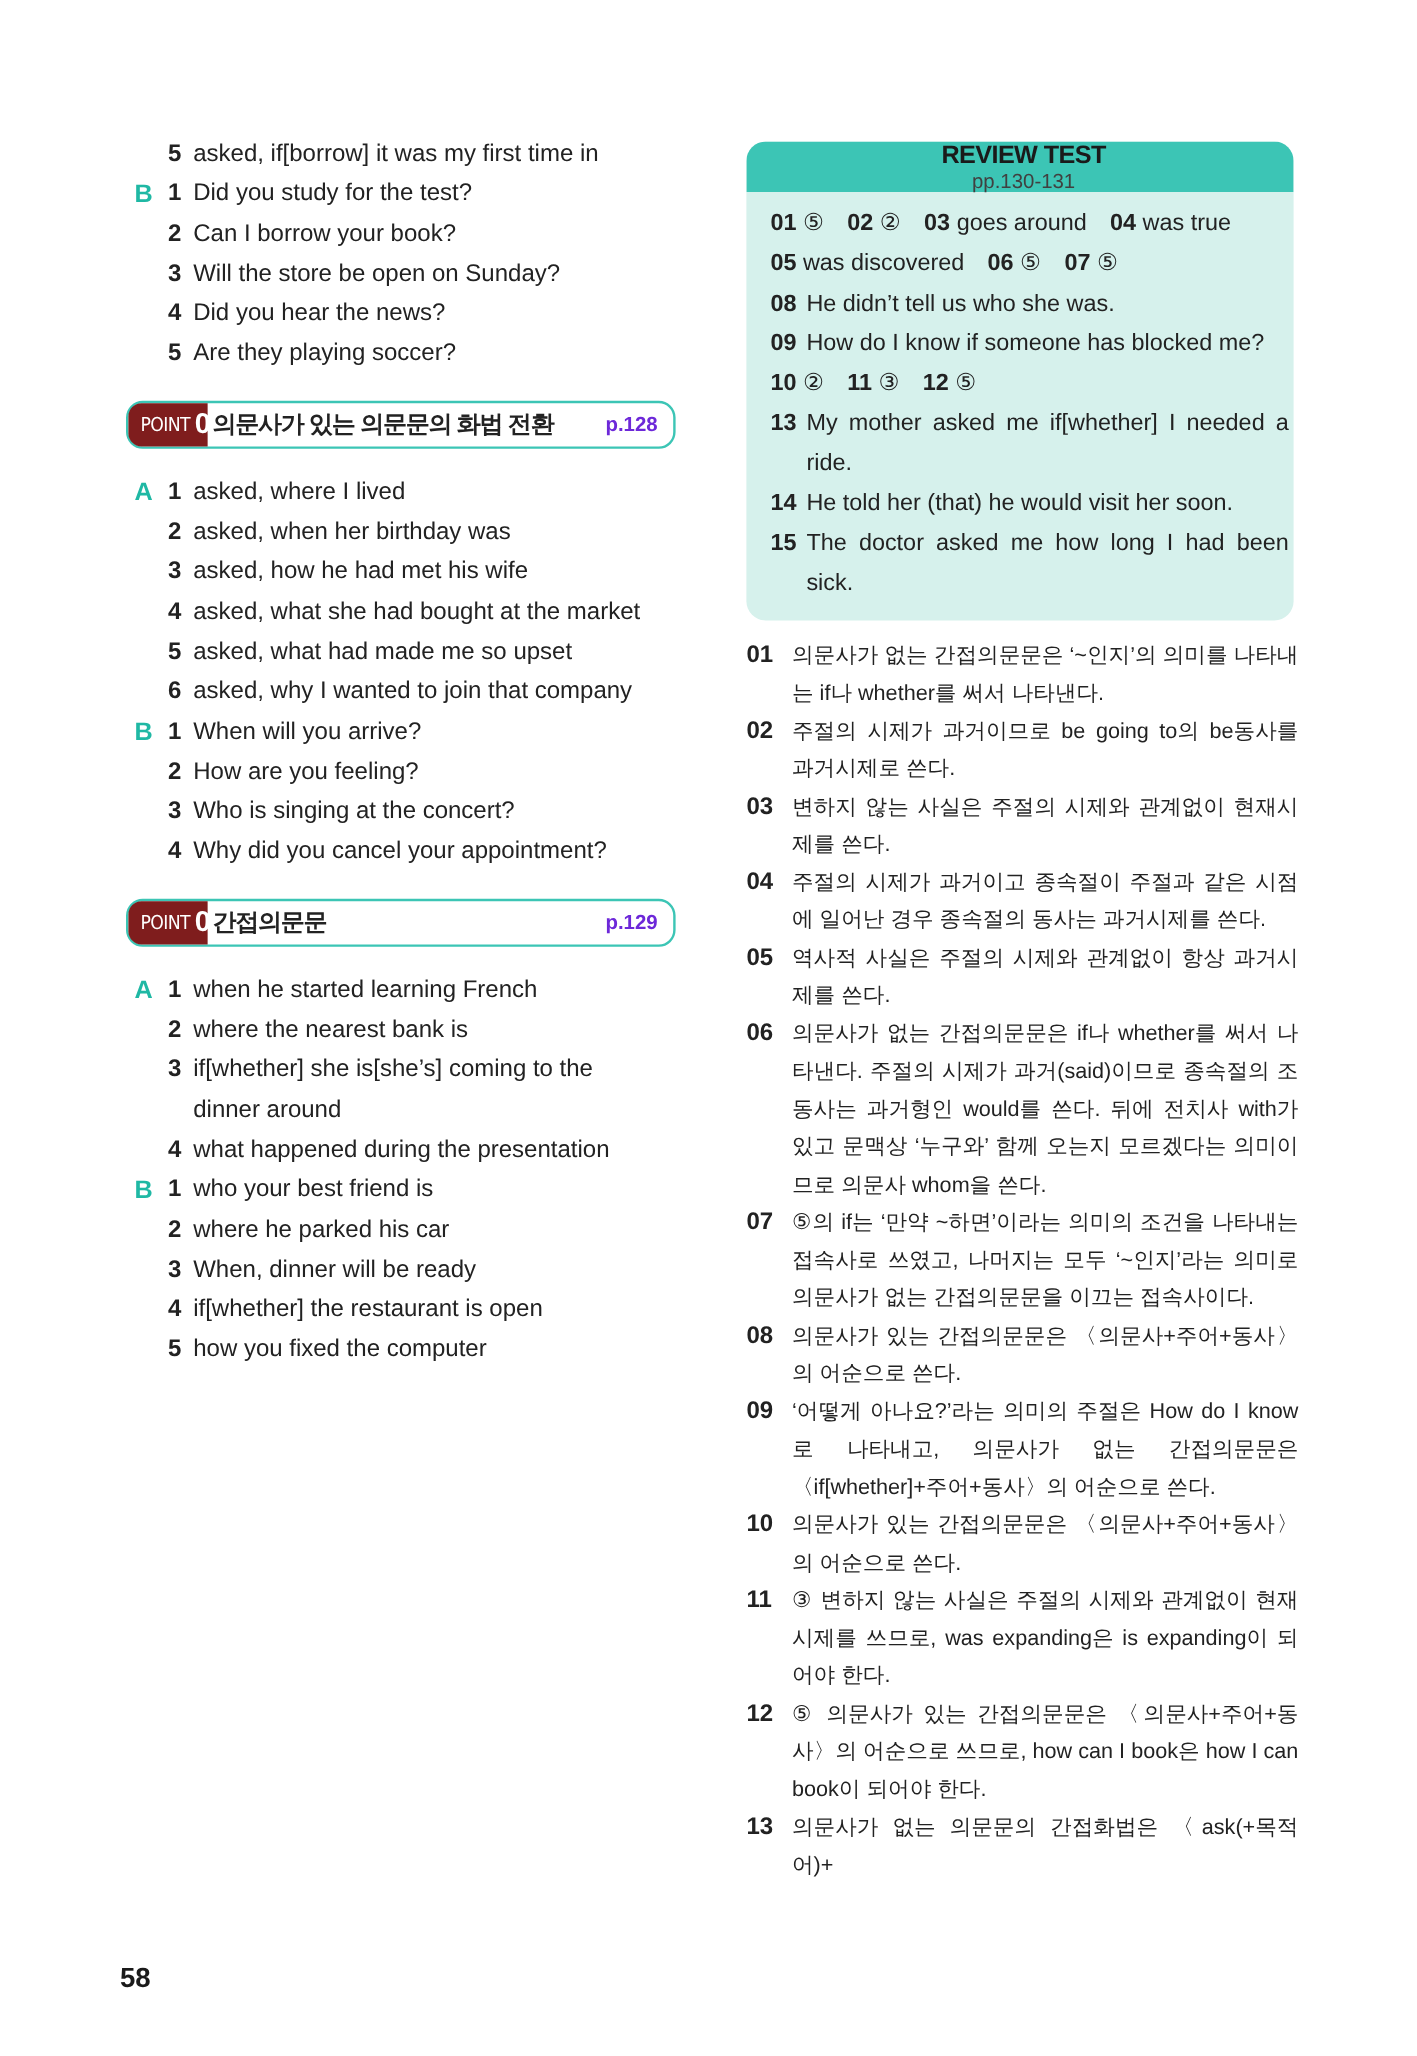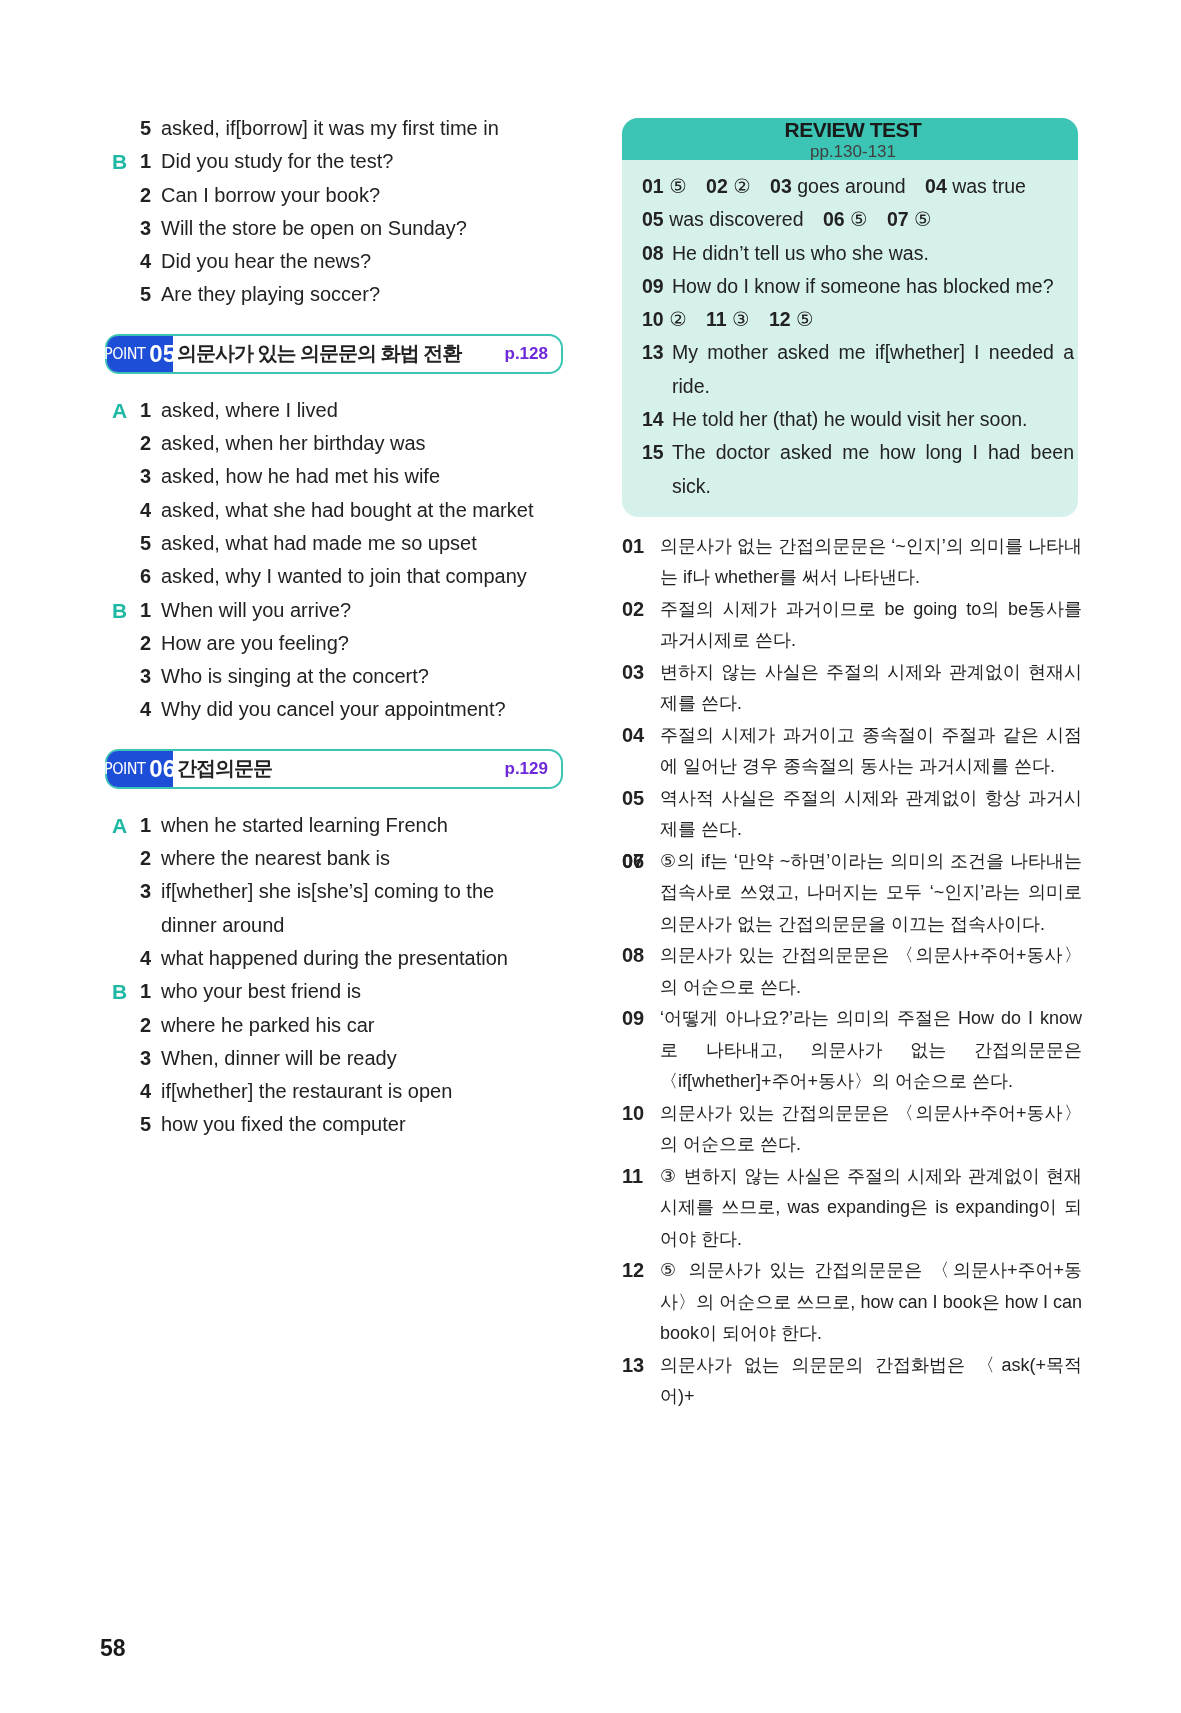--- a/index.html
+++ b/index.html
@@ -13,22 +13,22 @@
   .line { position:relative; font-size:20px; line-height:33.3px; padding-left:56px; white-space:nowrap; }
   .line .sec { position:absolute; left:7px; top:0; font-weight:bold; color:#1fb8a4; font-size:21px; }
   .line .num { position:absolute; left:35px; top:0; font-weight:bold; color:#222; }
   .line.cont { padding-left:56px; }
 
   .point-header {
     position:relative; height:40px; border:2px solid #3cc5b5; border-radius:14px;
     display:flex; align-items:center; margin:22px 0 20px 0; background:#fff; box-sizing:border-box; width:458px;
   }
   .point-tag {
-    background:#1d4ed8; height:100%; display:flex; align-items:center; padding:0 10px 0 10px;
-    border-radius:11px 0 0 11px; color:#fff; width:66px; box-sizing:border-box;justify-content:center;
+    background:#7f1d1d; height:100%; display:flex; align-items:center; padding:0 10px 0 10px;
+    border-radius:11px 0 0 11px; color:#fff; width:66px; box-sizing:border-box;
   }
   .point-tag .pt-label { font-size:16px; font-family:"DejaVu Sans Condensed","DejaVu Sans",sans-serif; letter-spacing:-0.5px; }
   .point-tag .pt-num { font-size:24px; font-weight:bold; margin-left:4px; }
   .point-title { font-weight:bold; font-size:20px; margin-left:4px; letter-spacing:-1px; }
   .point-page { position:absolute; right:13px; font-size:17px; font-weight:bold; color:#6d28d9; }
 
   .review-box {
     background:#d6f1ec; border-radius:16px; overflow:hidden; width:456px; padding-bottom:14px;
   }
   .review-head {
@@ -136,21 +136,21 @@
       <div class="rline rhang"><b class="rn">15</b><span>The doctor asked me how long I had been sick.</span></div>
     </div>
   </div>
 
   <div class="expl">
     <div class="eitem"><span class="en">01</span><span>의문사가 없는 간접의문문은 ‘~인지’의 의미를 나타내는 if나 whether를 써서 나타낸다.</span></div>
     <div class="eitem"><span class="en">02</span><span>주절의 시제가 과거이므로 be going to의 be동사를 과거시제로 쓴다.</span></div>
     <div class="eitem"><span class="en">03</span><span>변하지 않는 사실은 주절의 시제와 관계없이 현재시제를 쓴다.</span></div>
     <div class="eitem"><span class="en">04</span><span>주절의 시제가 과거이고 종속절이 주절과 같은 시점에 일어난 경우 종속절의 동사는 과거시제를 쓴다.</span></div>
     <div class="eitem"><span class="en">05</span><span>역사적 사실은 주절의 시제와 관계없이 항상 과거시제를 쓴다.</span></div>
-    <div class="eitem"><span class="en">06</span></div>
+    <div class="eitem"><span class="en">06</span><span>의문사가 없는 간접의문문은 if나 whether를 써서 나타낸다. 주절의 시제가 과거(said)이므로 종속절의 조동사는 과거형인 would를 쓴다. 뒤에 전치사 with가 있고 문맥상 ‘누구와’ 함께 오는지 모르겠다는 의미이므로 의문사 whom을 쓴다.</span></div>
     <div class="eitem"><span class="en">07</span><span>⑤의 if는 ‘만약 ~하면’이라는 의미의 조건을 나타내는 접속사로 쓰였고, 나머지는 모두 ‘~인지’라는 의미로 의문사가 없는 간접의문문을 이끄는 접속사이다.</span></div>
     <div class="eitem"><span class="en">08</span><span>의문사가 있는 간접의문문은 〈의문사+주어+동사〉의 어순으로 쓴다.</span></div>
     <div class="eitem"><span class="en">09</span><span>‘어떻게 아나요?’라는 의미의 주절은 How do I know로 나타내고, 의문사가 없는 간접의문문은 〈if[whether]+주어+동사〉의 어순으로 쓴다.</span></div>
     <div class="eitem"><span class="en">10</span><span>의문사가 있는 간접의문문은 〈의문사+주어+동사〉의 어순으로 쓴다.</span></div>
     <div class="eitem"><span class="en">11</span><span>③ 변하지 않는 사실은 주절의 시제와 관계없이 현재시제를 쓰므로, was expanding은 is expanding이 되어야 한다.</span></div>
     <div class="eitem"><span class="en">12</span><span>⑤ 의문사가 있는 간접의문문은 〈의문사+주어+동사〉의 어순으로 쓰므로, how can I book은 how I can book이 되어야 한다.</span></div>
     <div class="eitem"><span class="en">13</span><span>의문사가 없는 의문문의 간접화법은 〈ask(+목적어)+</span></div>
   </div>
 </div>
 

